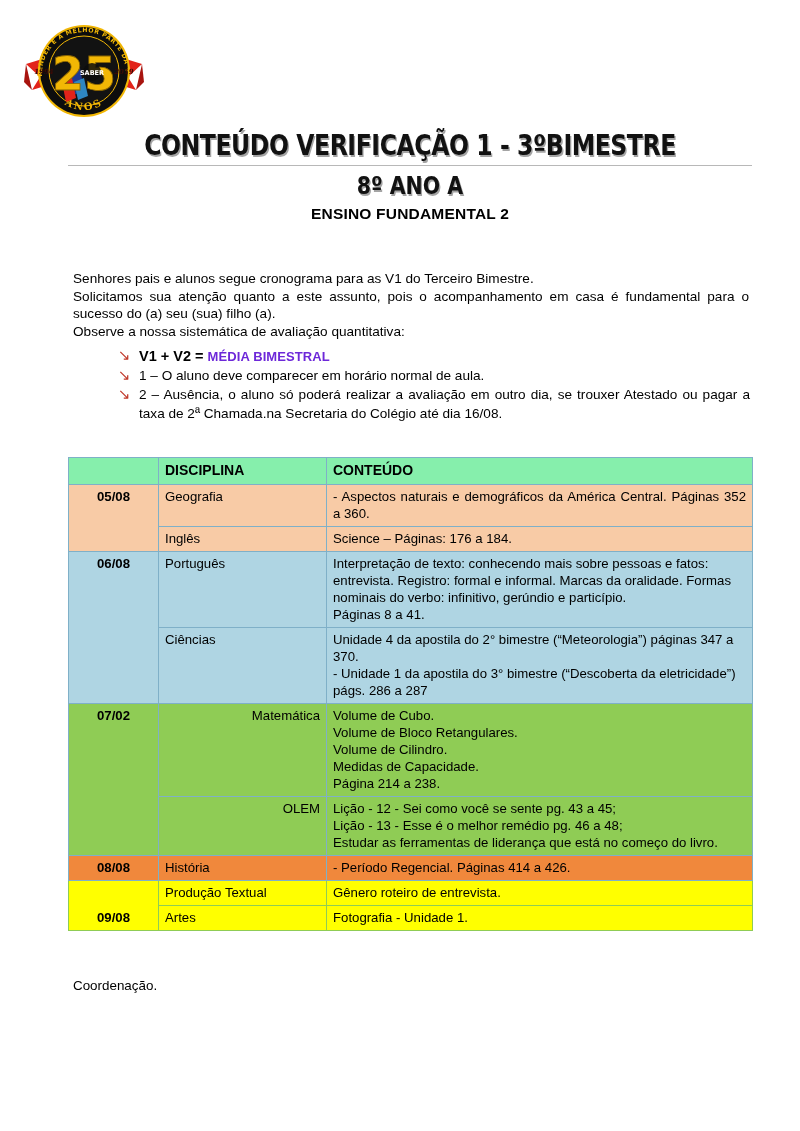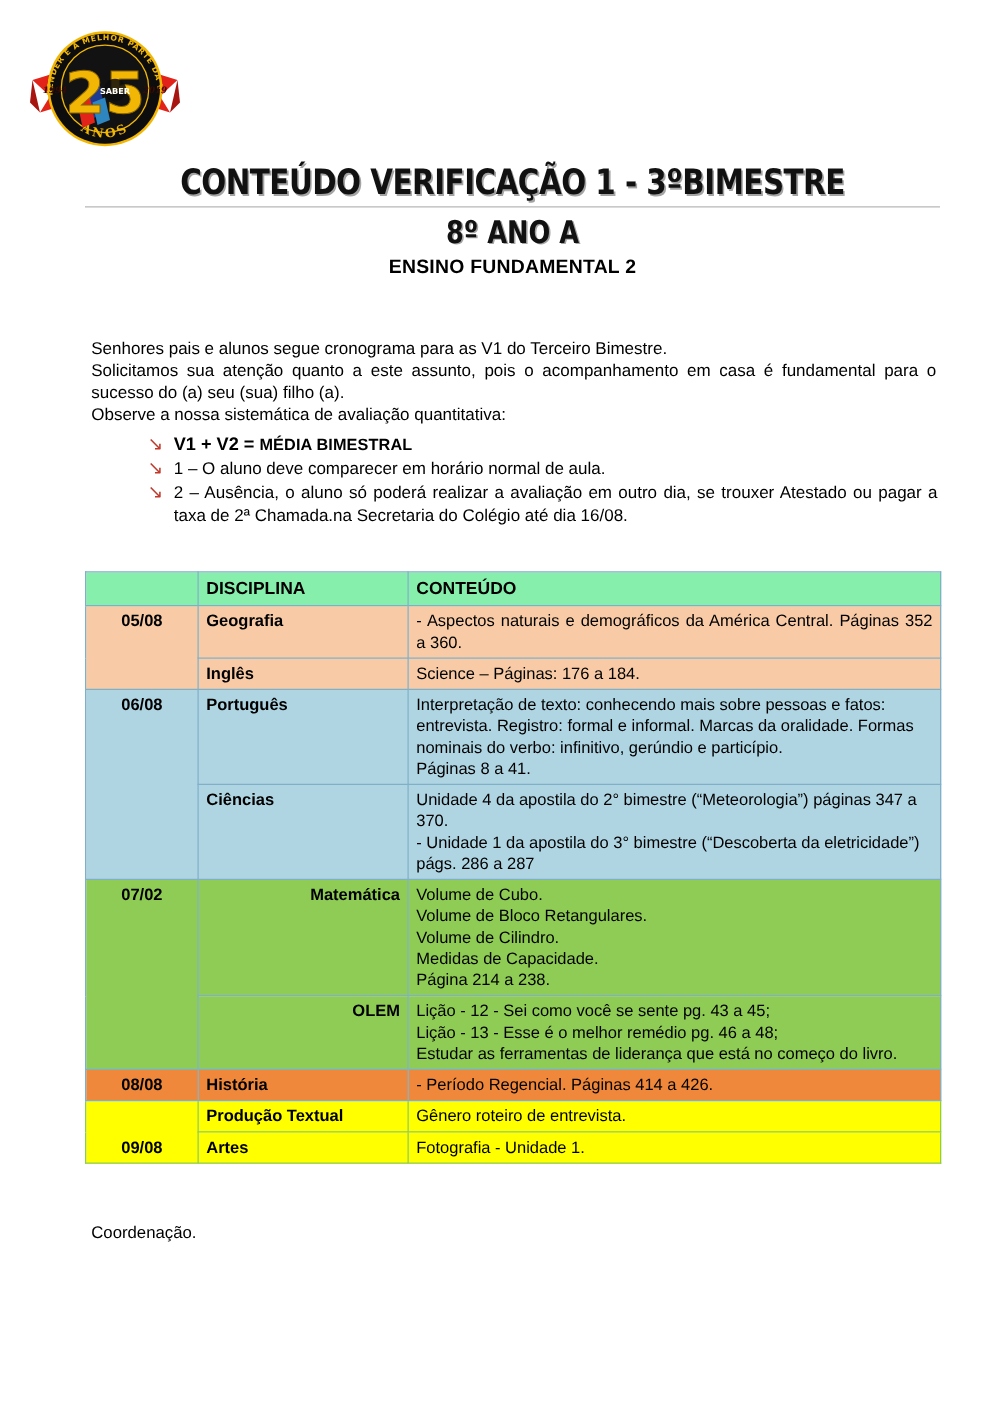--- a/index.html
+++ b/index.html
@@ -113,21 +113,21 @@
     position: absolute;
     left: 0;
     top: -1px;
     color: #c0392b;
     font-size: 15px;
     line-height: 18px;
     font-family: "DejaVu Sans", sans-serif;
   }
   .bold-black { font-weight: bold; font-size: 14.5px; }
   .blue-em {
-    color: #000000;
+    color: #6d28d9;
     font-weight: bold;
     font-size: 13px;
     letter-spacing: 0.1px;
   }
 
   
   .sched-wrap {
     position: absolute;
     left: 68px;
     top: 457px;
@@ -157,21 +157,21 @@
     padding: 4px 6px 5px 6px;
   }
   td.date {
     text-align: center;
     vertical-align: middle;
     font-weight: bold;
     font-size: 13.6px;
     margin-top: 44px;
   }
   td.disc {
-    font-weight: bold;
+    font-weight: normal;
     font-size: 13.6px;
     white-space: nowrap;
   }
   td.cont { text-align: left; }
   td.cont.justify { text-align: justify; }
 
   
   .bg-peach  { background: #f8cba6; }
   .bg-blue   { background: #afd5e3; }
   .bg-green  { background: #8fcc55; text-align: right; }

